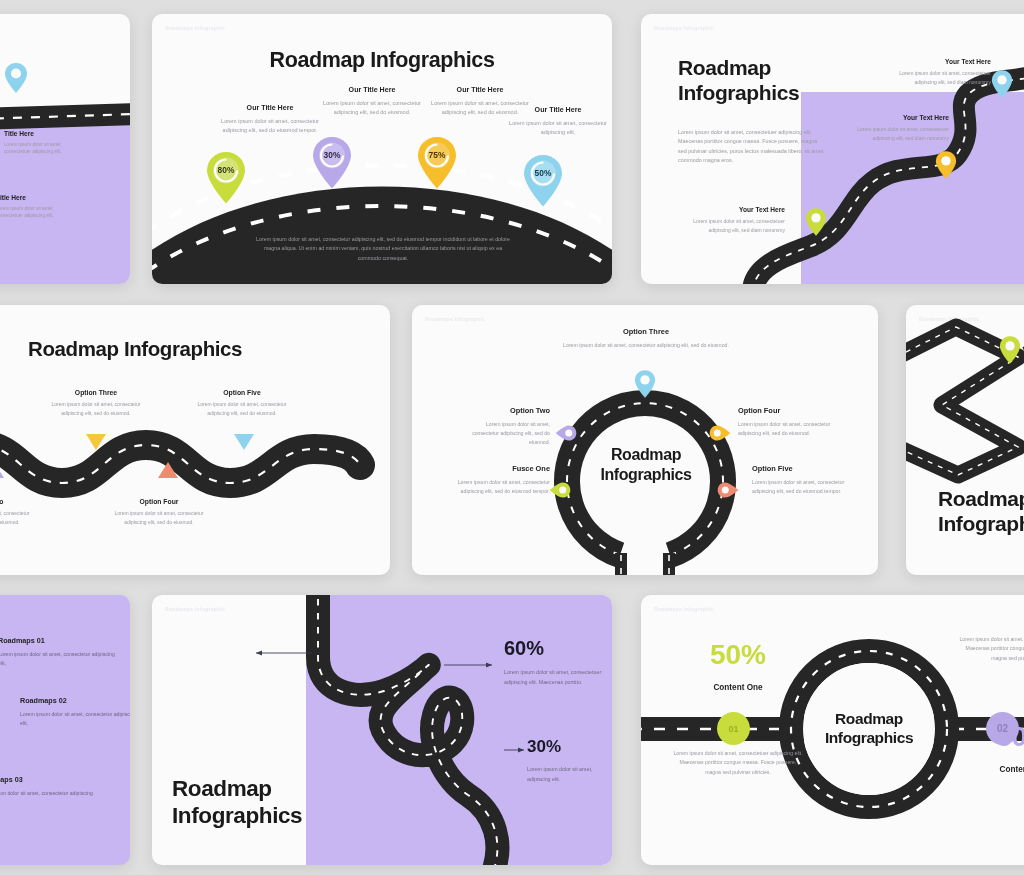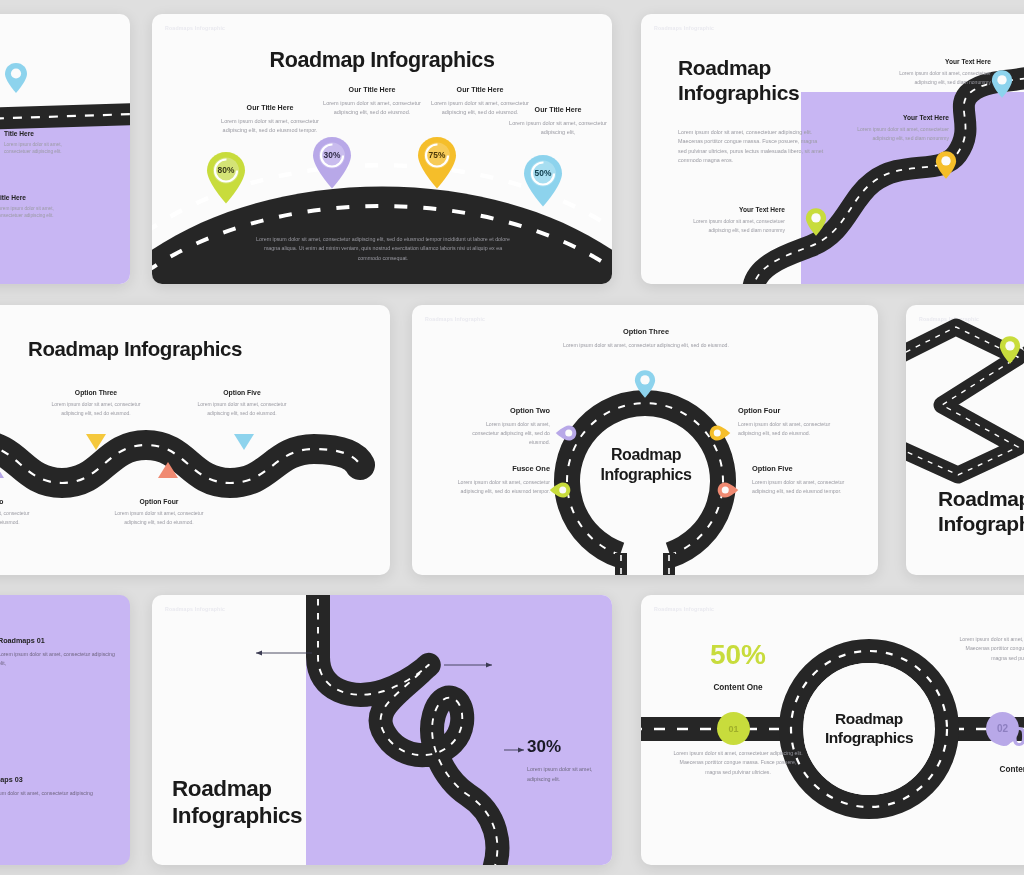--- a/index.html
+++ b/index.html
@@ -351,20 +351,24 @@
   <div class="slide" id="s7">
     <svg class="roadblk" viewBox="0 0 240 270">
       <path d="M60 -16 C 20 18, 16 48, 40 64 C 70 84, 74 116, 44 136 C 8 160, 8 196, 46 214 C 76 229, 80 258, 58 282" stroke="#262626" stroke-width="27" fill="none" stroke-linecap="round"></path>
       <path d="M60 -16 C 20 18, 16 48, 40 64 C 70 84, 74 116, 44 136 C 8 160, 8 196, 46 214 C 76 229, 80 258, 58 282" stroke="#fff" stroke-width="1.8" fill="none" stroke-dasharray="6 7"></path>
     </svg>
 
     <div class="tx" style="left:108px; top:41px; width:124px;">
       <div class="sub-h" style="font-size:7.2px;">Roadmaps 01</div>
       <div class="body-t" style="font-size:5.2px; margin-top:5px; line-height:1.7; color:#6f6580;">Lorem ipsum dolor sit amet, consectetur adipiscing elit,</div>
     </div>
+    <div class="tx" style="left:130px; top:101px; width:124px;">
+      <div class="sub-h" style="font-size:7.2px;">Roadmaps 02</div>
+      <div class="body-t" style="font-size:5.2px; margin-top:5px; line-height:1.7; color:#6f6580;">Lorem ipsum dolor sit amet, consectetur adipiscing elit,</div>
+    </div>
     <div class="tx" style="left:86px; top:180px; width:124px;">
       <div class="sub-h" style="font-size:7.2px;">Roadmaps 03</div>
       <div class="body-t" style="font-size:5.2px; margin-top:5px; line-height:1.7; color:#6f6580;">Lorem ipsum dolor sit amet, consectetur adipiscing elit,</div>
     </div>
   </div>
 
   <div class="slide" id="s8">
     <div class="purple"></div>
     <div class="wm">Roadmaps Infographic</div>
 
@@ -388,20 +392,24 @@
 
       <line x1="104" y1="58" x2="160" y2="58" stroke="#3b3b52" stroke-width="0.9"></line>
       <path d="M104 58 L110 55.5 L110 60.5 Z" fill="#3b3b52"></path>
       <line x1="292" y1="70" x2="340" y2="70" stroke="#3b3b52" stroke-width="0.9"></line>
       <path d="M340 70 L334 67.5 L334 72.5 Z" fill="#3b3b52"></path>
       <line x1="352" y1="155" x2="372" y2="155" stroke="#3b3b52" stroke-width="0.9"></line>
       <path d="M372 155 L366 152.5 L366 157.5 Z" fill="#3b3b52"></path>
     </svg>
 
 
+    <div class="tx" style="left:352px; top:42px; width:100px;">
+      <div style="font-size:20px; font-weight:700; color:#1a1a26;">60%</div>
+      <div class="body-t" style="font-size:5.3px; margin-top:8px; line-height:1.85; color:#6f6a80;">Lorem ipsum dolor sit amet, consectetuer adipiscing elit. Maecenas porttito.</div>
+    </div>
 
     <div class="tx" style="left:375px; top:142px; width:82px;">
       <div style="font-size:17px; font-weight:700; color:#1a1a26;">30%</div>
       <div class="body-t" style="font-size:5.3px; margin-top:8px; line-height:1.85; color:#6f6a80;">Lorem ipsum dolor sit amet, adipiscing elit.</div>
     </div>
 
     <div class="tx ttl-big" style="left:20px; top:180px; width:200px; font-size:22.5px; line-height:1.22;">
       <div>Roadmap</div>
       <div>Infographics</div>
     </div>

